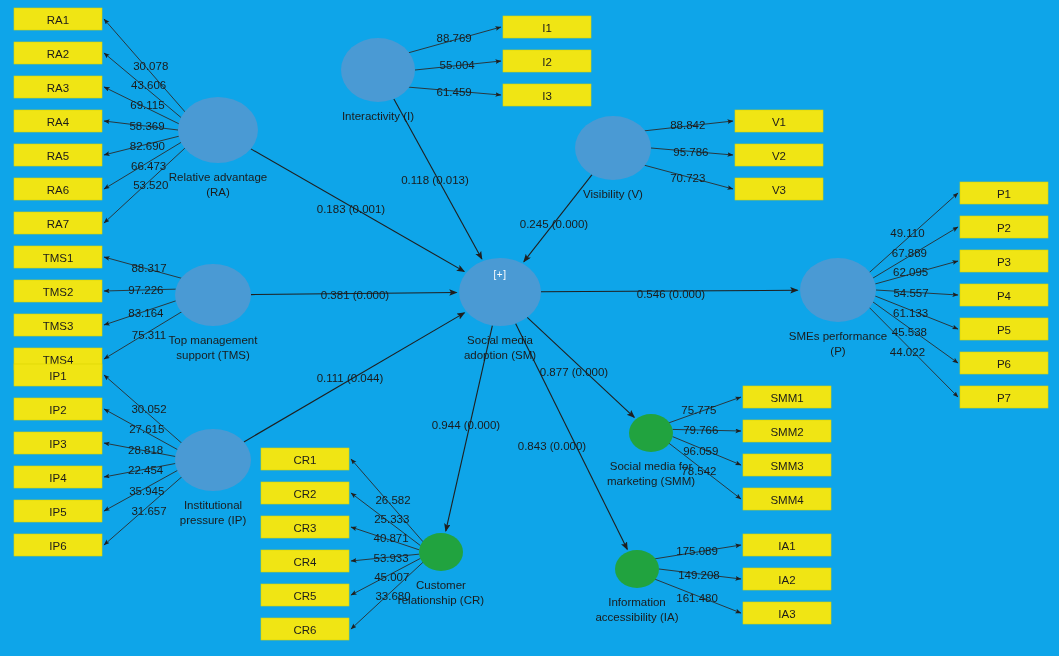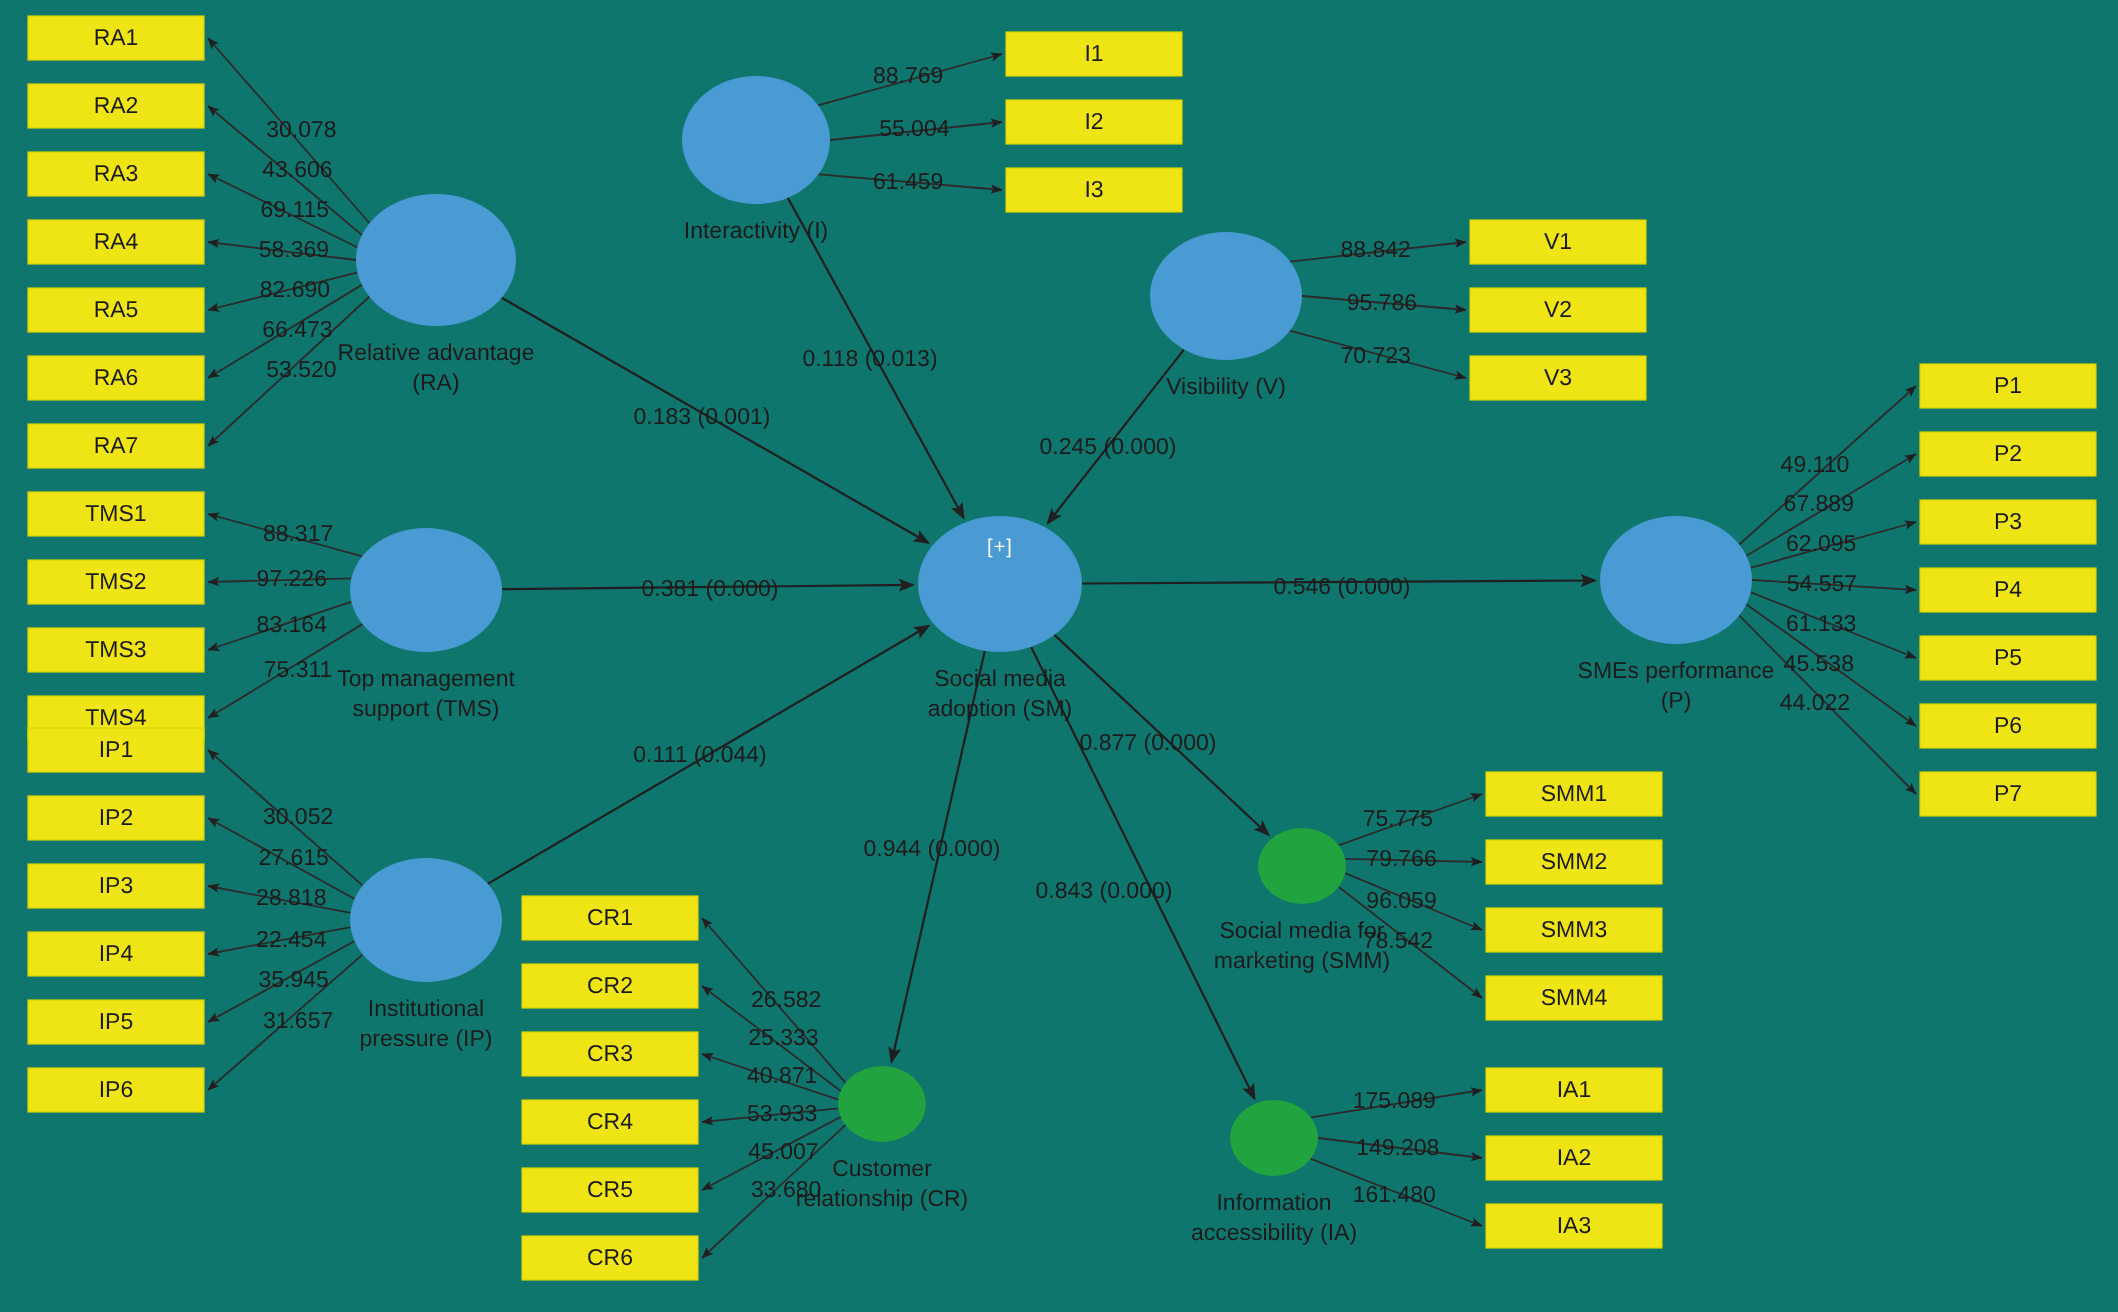--- a/index.html
+++ b/index.html
@@ -8,21 +8,21 @@
     padding: 0;
     background: #ffffff;
   }
   body {
     font-family: "Liberation Sans", sans-serif;
   }
   #diagram-root {
     position: relative;
     width: 1059px;
     height: 656px;
-    background: #0f766e;
+    background: #0ea5e9;
     overflow: hidden;
   }
   svg#sem-svg {
     display: block;
     width: 1059px;
     height: 656px;
   }
   .indicator-label {
     font-family: "Liberation Sans", sans-serif;
     font-size: 11.5px;

